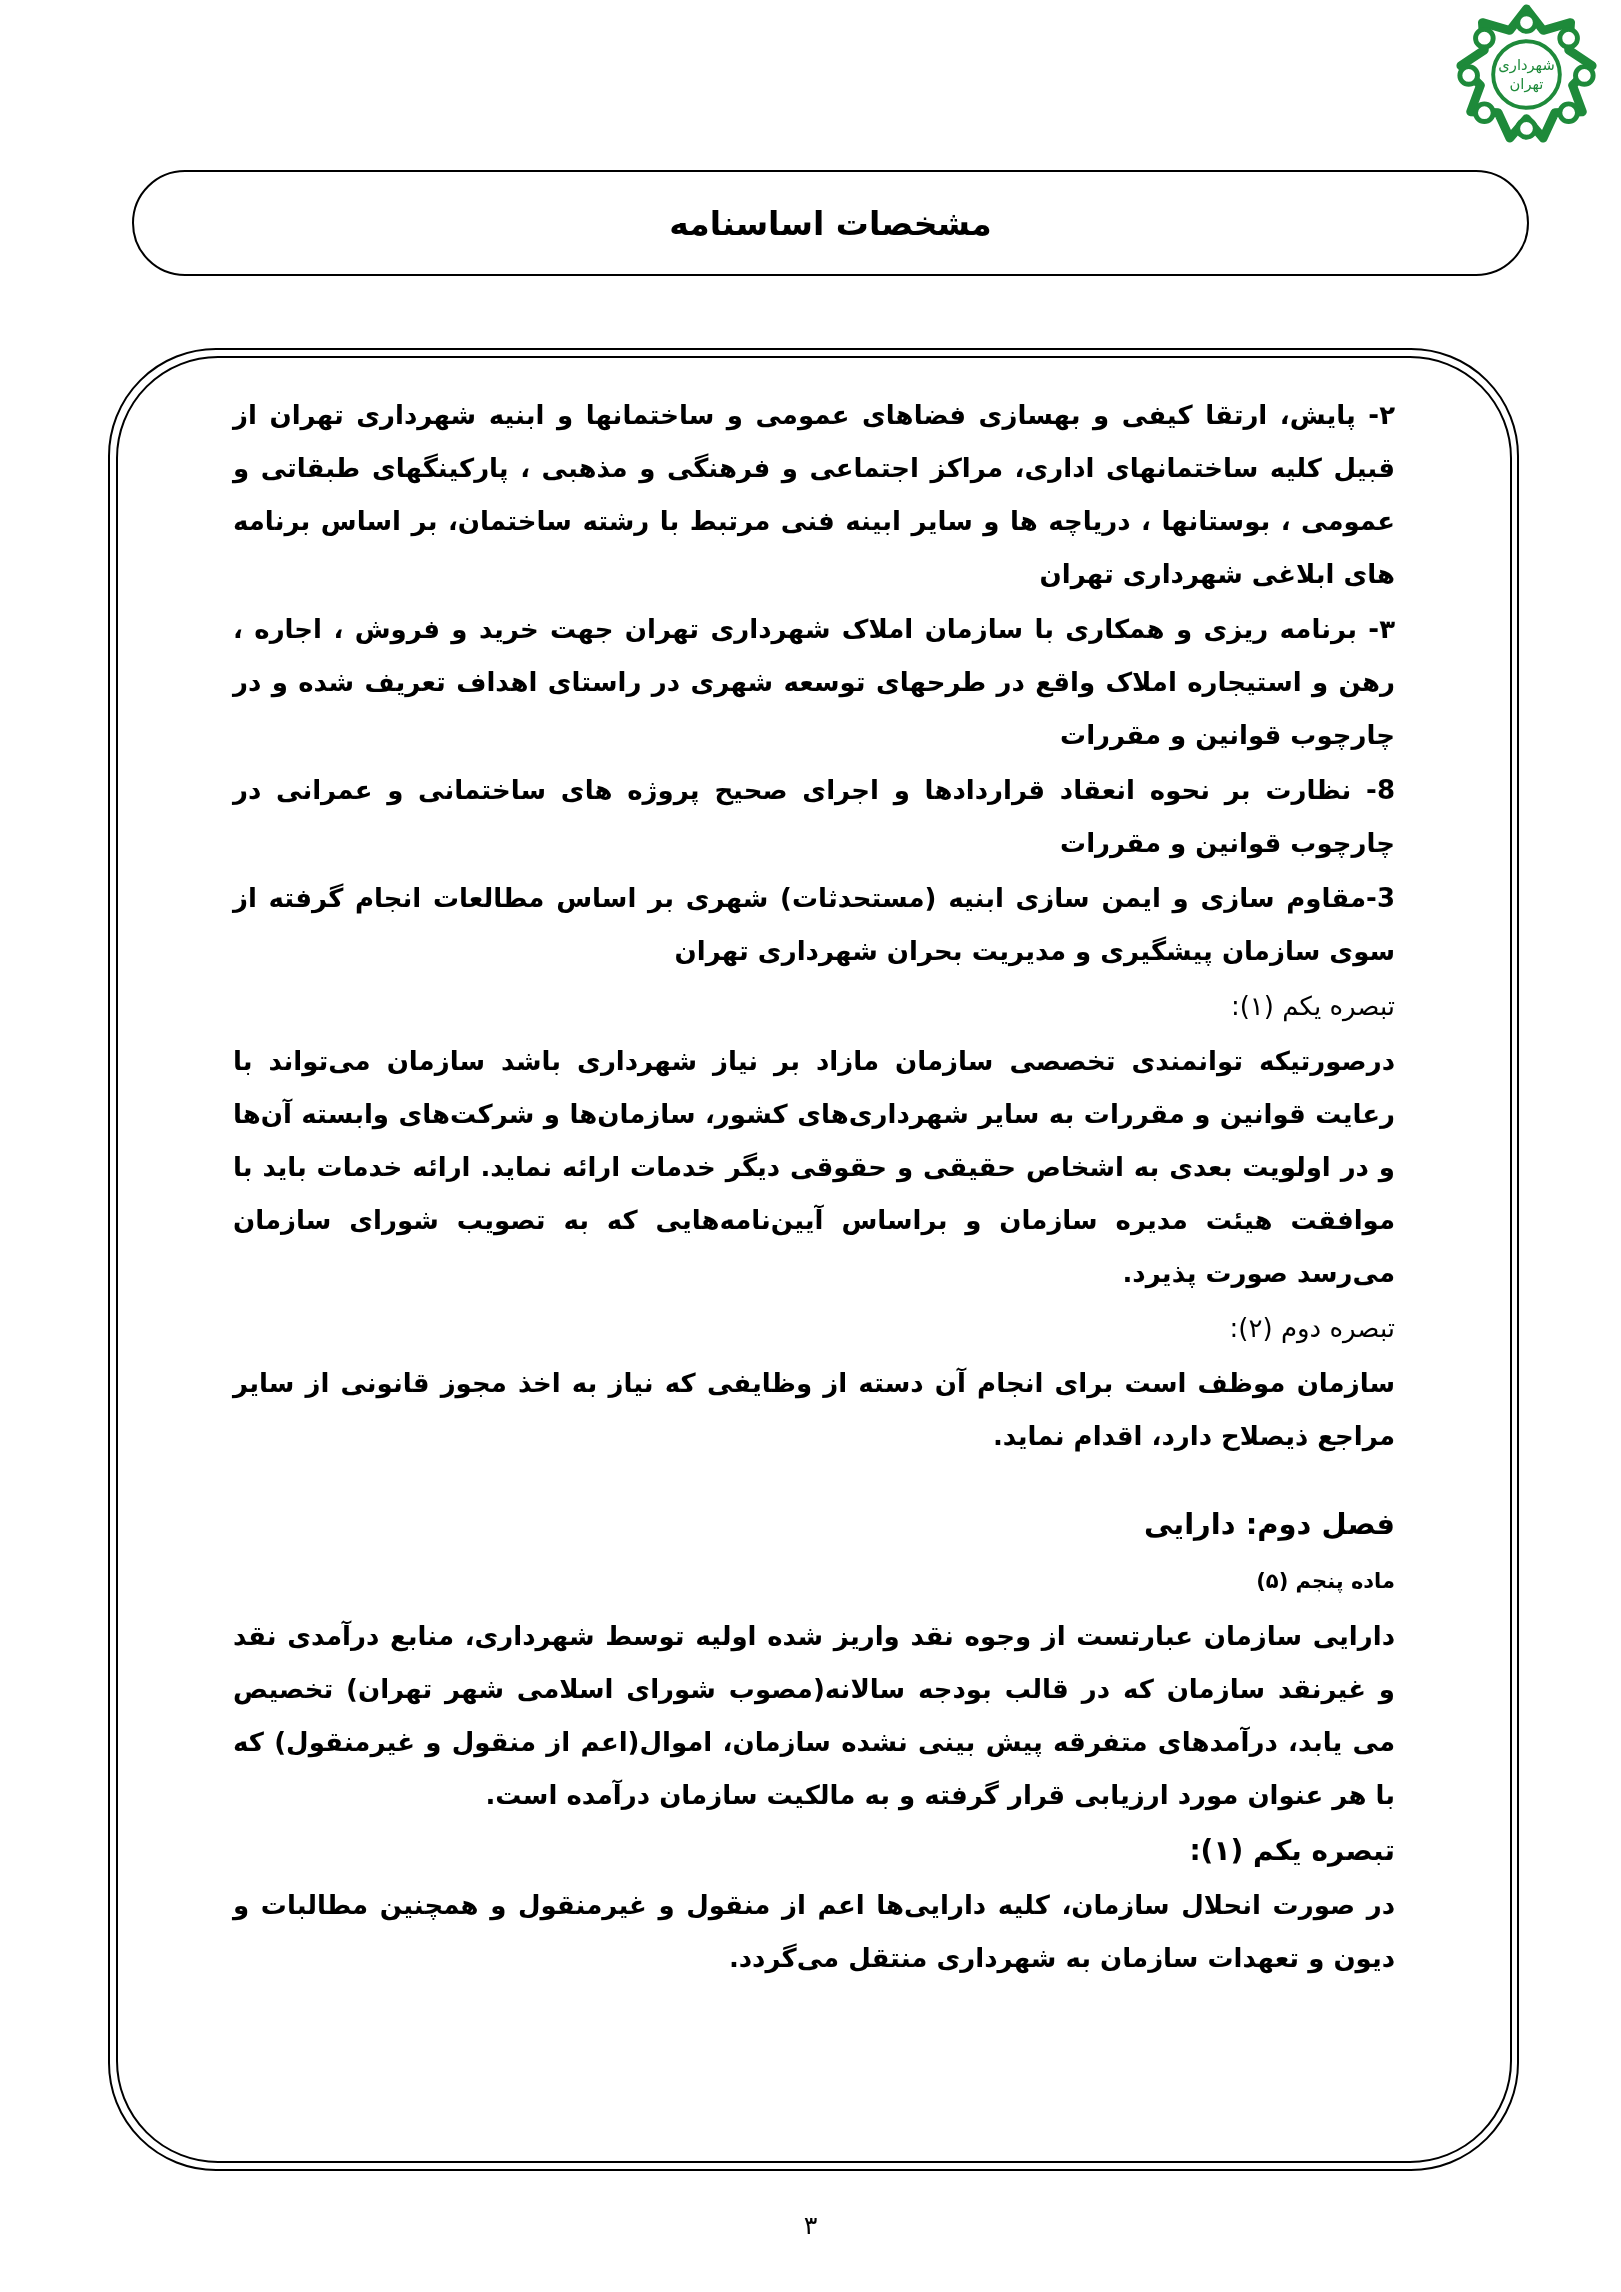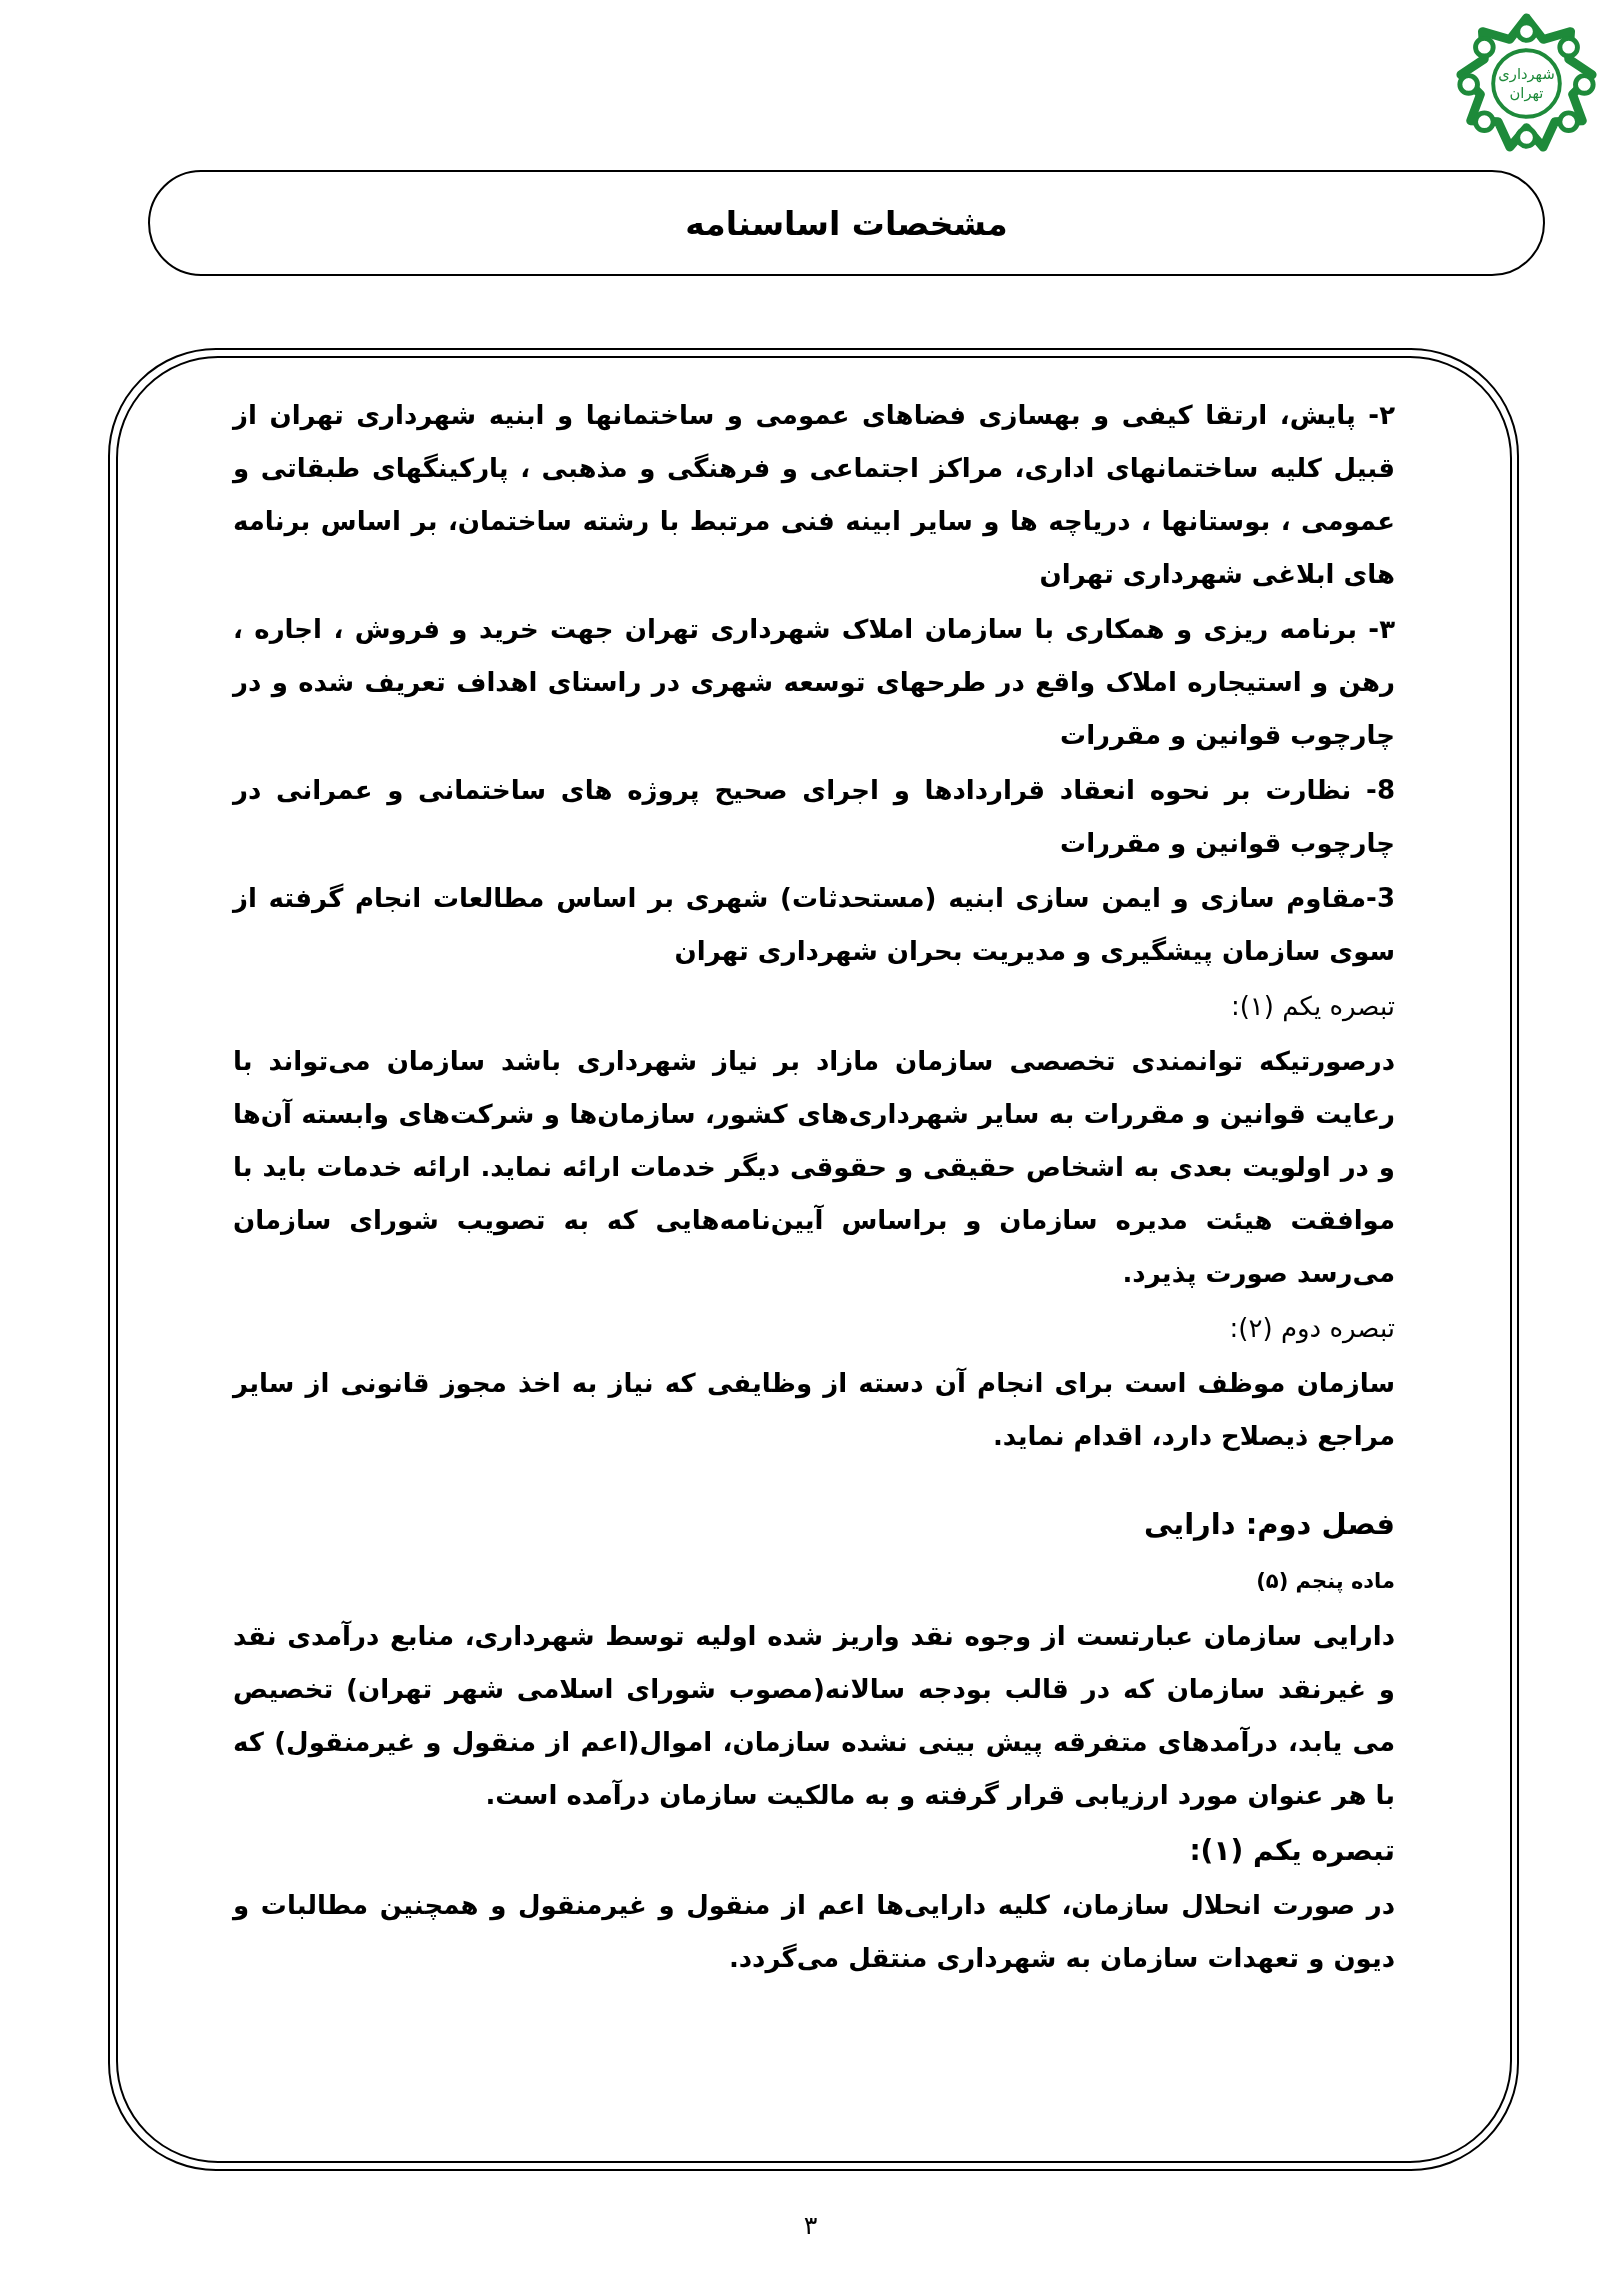--- a/index.html
+++ b/index.html
@@ -11,27 +11,27 @@
       width: 1621px;
       height: 2293px;
       position: relative;
       overflow: hidden;
       font-family: "DejaVu Sans", sans-serif;
       color: #000;
     }
     .logo {
       position: absolute;
       left: 1453px;
-      top: 10px;
+      top: 1px;
       width: 147px;
       height: 147px;
     }
     .title-box {
       position: absolute;
-      left: 148px;
+      left: 132px;
       top: 170px;
       width: 1397px;
       height: 106px;
       border: 2.9px solid #000;
       border-radius: 53px / 53px;
       box-sizing: border-box;
       display: flex;
       align-items: center;
       justify-content: center;
     }

